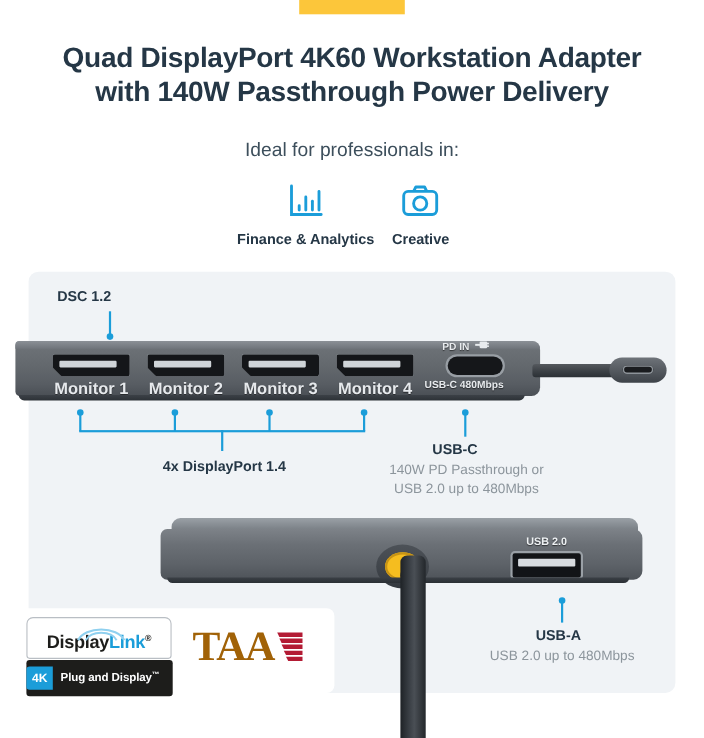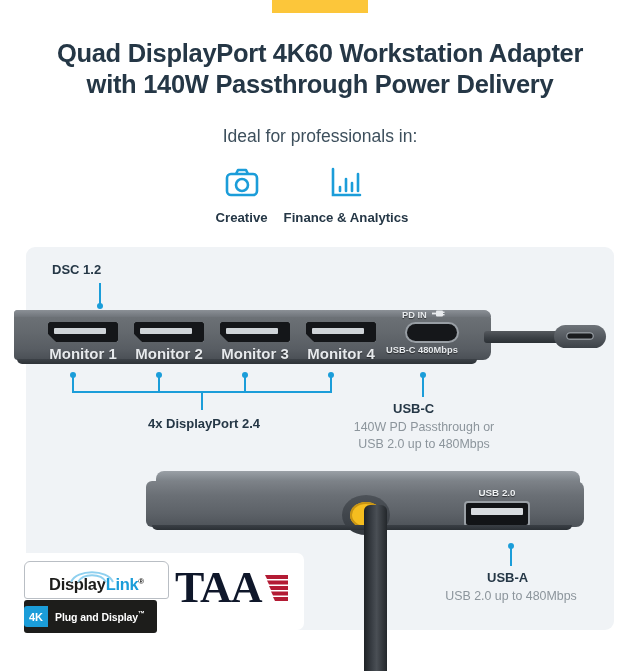--- a/index.html
+++ b/index.html
@@ -195,21 +195,21 @@
 
   
   .logo-card{
     position:absolute;left:0px;top:553px;width:304px;height:77px;
     background:#ffffff;border-radius:0 7px 7px 0;
   }
   .dl-box{
     position:absolute;left:24px;top:8px;width:133px;height:60px;
   }
   .dl-top{
-    position:absolute;left:0;top:0;width:145px;height:38px;
+    position:absolute;left:0;top:0;width:132px;height:38px;
     background:#ffffff;border:1.4px solid #b9bec4;border-radius:6px 6px 3px 3px;
     box-sizing:border-box;
     display:flex;align-items:flex-end;justify-content:center;
   }
   .dl-word{font-size:16.5px;font-weight:bold;color:#1d1d1b;margin-bottom:4px;letter-spacing:-.3px;}
   .dl-word .blue{color:#1b9dd9;}
   .dl-word .reg{font-size:8px;vertical-align:super;}
   .dl-arc{position:absolute;left:44px;top:5px;}
   .dl-bot{
     position:absolute;left:0;top:39px;width:133px;height:33px;
@@ -223,60 +223,60 @@
   }
   .dl-pd{
     color:#fff;font-size:10.5px;font-weight:bold;padding-left:7px;letter-spacing:-.1px;
   }
   .dl-tm{font-size:7px;vertical-align:super;}
   .taa{
     position:absolute;left:175px;top:16px;
     display:flex;align-items:flex-start;
   }
   .taa-text{
-    font-size:44px;font-weight:bold;color:#0f172a;
+    font-size:38px;font-weight:bold;color:#a16207;
     letter-spacing:-1px;line-height:38px;font-family:"Liberation Serif",serif;
   }
   .taa-stripes{margin-left:-7px;margin-top:4px;}
 </style>
 </head>
 <body>
 
 <div class="accent-bar"></div>
 
 <div class="headline">
   <div>Quad DisplayPort 4K60 Workstation Adapter</div>
   <div>with 140W Passthrough Power Delivery</div>
 </div>
 <div class="subhead">Ideal for professionals in:</div>
 
 <div class="audience-row">
-
-  <div class="aud-item aud-1">
-    <div class="aud-ic">
-      <svg width="44" height="44" viewBox="0 0 44 44">
-        <rect x="7" y="13" width="30" height="21" rx="4" fill="none" stroke="#1b9dd9" stroke-width="2.6"></rect>
-        <path d="M16 13 L18 9 L26 9 L28 13" fill="none" stroke="#1b9dd9" stroke-width="2.6" stroke-linejoin="round"></path>
-        <circle cx="22" cy="24" r="6" fill="none" stroke="#1b9dd9" stroke-width="2.6"></circle>
-      </svg>
-    </div>
-    <div class="aud-label">Creative</div>
-  </div>
 
   <div class="aud-item aud-0">
     <div class="aud-ic">
       <svg width="44" height="44" viewBox="0 0 44 44">
         <path d="M9 8 L9 34 L36 34" fill="none" stroke="#1b9dd9" stroke-width="2.6" stroke-linecap="round"></path>
         <line x1="16" y1="26" x2="16" y2="30" stroke="#1b9dd9" stroke-width="2.6" stroke-linecap="round"></line>
         <line x1="22" y1="18" x2="22" y2="30" stroke="#1b9dd9" stroke-width="2.6" stroke-linecap="round"></line>
         <line x1="28" y1="22" x2="28" y2="30" stroke="#1b9dd9" stroke-width="2.6" stroke-linecap="round"></line>
         <line x1="34" y1="13" x2="34" y2="30" stroke="#1b9dd9" stroke-width="2.6" stroke-linecap="round"></line>
       </svg>
     </div>
     <div class="aud-label">Finance &amp; Analytics</div>
+  </div>
+
+  <div class="aud-item aud-1">
+    <div class="aud-ic">
+      <svg width="44" height="44" viewBox="0 0 44 44">
+        <rect x="7" y="13" width="30" height="21" rx="4" fill="none" stroke="#1b9dd9" stroke-width="2.6"></rect>
+        <path d="M16 13 L18 9 L26 9 L28 13" fill="none" stroke="#1b9dd9" stroke-width="2.6" stroke-linejoin="round"></path>
+        <circle cx="22" cy="24" r="6" fill="none" stroke="#1b9dd9" stroke-width="2.6"></circle>
+      </svg>
+    </div>
+    <div class="aud-label">Creative</div>
   </div>
 
 
 
 </div>
 
 <div class="panel"></div>
 
 <div class="cal-text" style="left:52px;top:262px;font-weight:bold;">DSC 1.2</div>
 <div class="cal-line" style="left:99px;top:283px;width:2px;height:22px;"></div>
@@ -333,21 +333,21 @@
 <div class="cal-dot" style="left:70px;top:372px;"></div>
 <div class="cal-line" style="left:72px;top:375px;width:2px;height:17px;"></div>
 <div class="cal-dot" style="left:156px;top:372px;"></div>
 <div class="cal-line" style="left:158px;top:375px;width:2px;height:17px;"></div>
 <div class="cal-dot" style="left:242px;top:372px;"></div>
 <div class="cal-line" style="left:244px;top:375px;width:2px;height:17px;"></div>
 <div class="cal-dot" style="left:328px;top:372px;"></div>
 <div class="cal-line" style="left:330px;top:375px;width:2px;height:17px;"></div>
 <div class="cal-line" style="left:72px;top:391px;width:260px;height:2px;"></div>
 <div class="cal-line" style="left:201px;top:391px;width:2px;height:19px;"></div>
-<div class="cal-text bold" style="left:148px;top:416px;">4x DisplayPort 2.4</div>
+<div class="cal-text bold" style="left:148px;top:416px;">4x DisplayPort 1.4</div>
 
 <div class="cal-dot" style="left:420px;top:372px;"></div>
 <div class="cal-line" style="left:422px;top:375px;width:2px;height:22px;"></div>
 <div class="cal-text bold" style="left:393px;top:401px;">USB-C</div>
 <div class="cal-sub" style="left:340px;top:419px;width:168px;">140W PD Passthrough or</div>
 <div class="cal-sub" style="left:340px;top:436px;width:168px;">USB 2.0 up to 480Mbps</div>
 
 <div class="dev-bot">
   <div class="dev-bot-top"></div>
   <div class="dev-bot-face">

